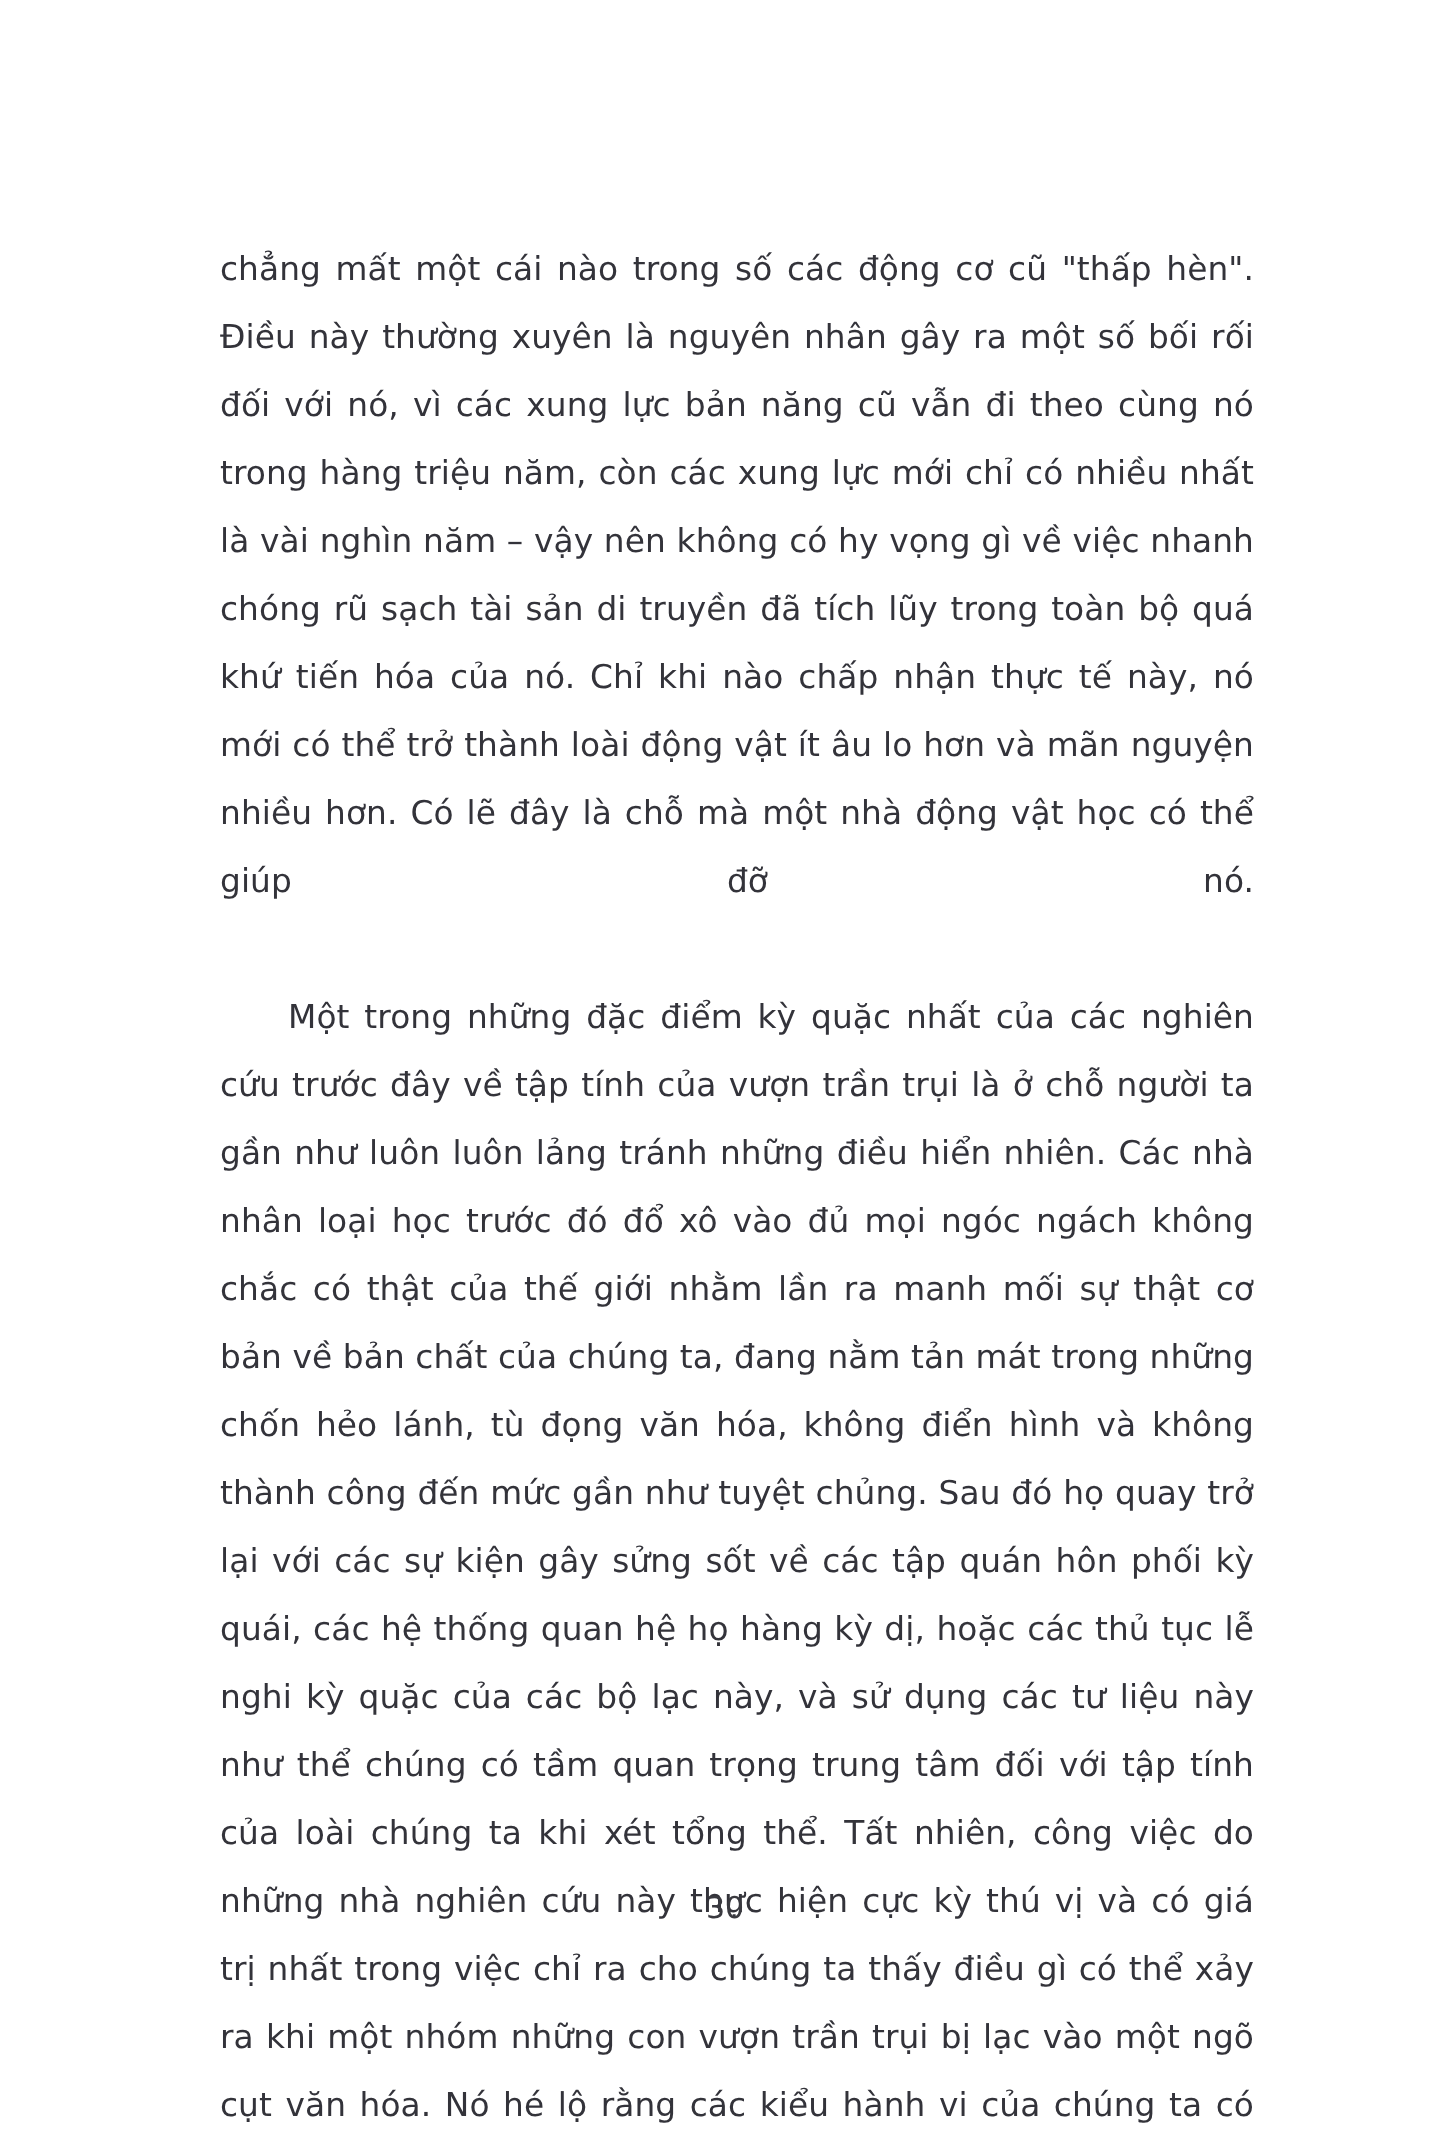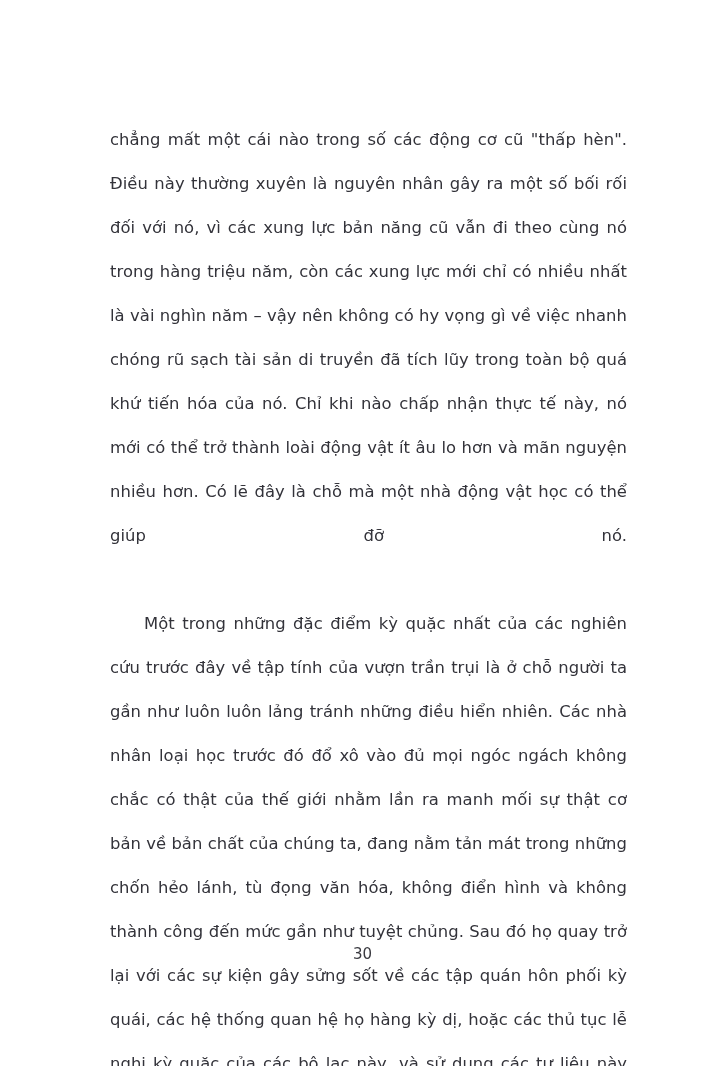--- a/index.html
+++ b/index.html
@@ -22,21 +22,21 @@
   }
   .text-column {
     position: absolute;
     left: 110px;
     top: 118px;
     width: 517px;
   }
   .para {
     margin: 0;
     font-size: 16.4px;
-    line-height: 44px;
+    line-height: 34px;
     text-align: justify;
     text-justify: inter-word;
     color: #33333a;
     letter-spacing: 0.05px;
   }
   .para.first-para {
     text-indent: 0;
   }
   .para.indented {
     text-indent: 34px;

